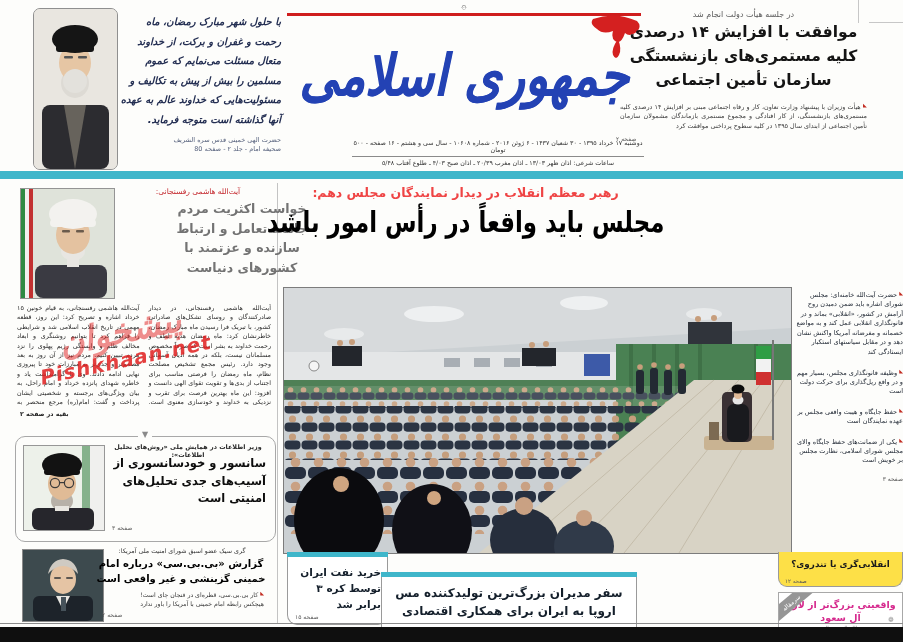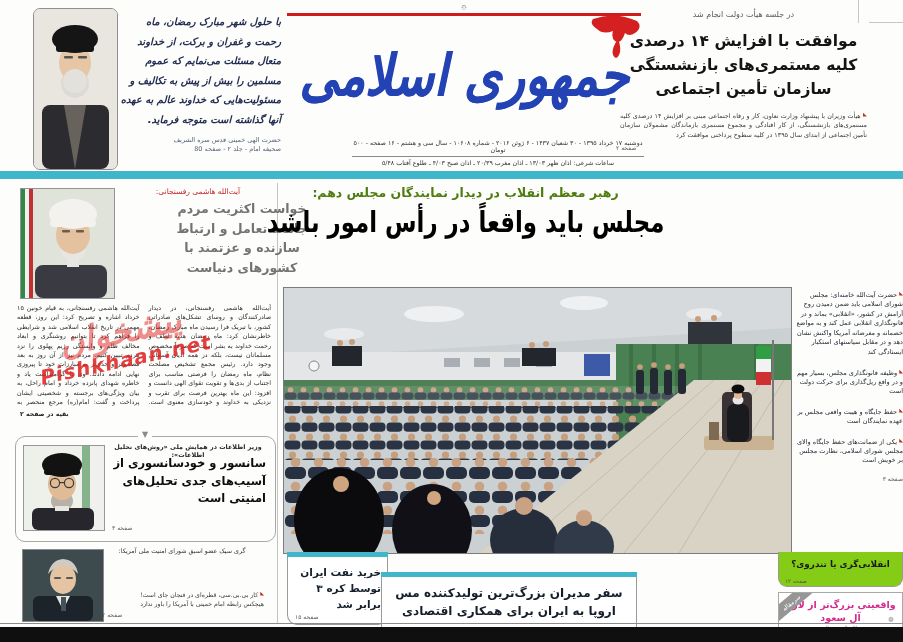--- a/index.html
+++ b/index.html
@@ -23,21 +23,21 @@
             line-height:96px;white-space:nowrap;transform:scaleY(1.18);transform-origin:top center;
             text-shadow:.6px 0 0 #2342b4;}
   .drip{left:585px;top:15px;width:60px;height:56px;}
   
   .datelines{left:352px;top:139px;width:292px;text-align:center;font-size:6.3px;color:#333;}
   .dl1{padding-bottom:2.5px;border-bottom:1px solid #8a8a8a;}
   .dl2{padding-top:2.5px;}
   
   .pension{left:616px;top:10px;width:255px;text-align:center;}
   .pn-kicker{font-size:8px;color:#5a5a5a;}
-  .pn-headline{margin-top:10px;font-size:15.5px;font-weight:bold;line-height:24px;color:#141414;}
+  .pn-headline{margin-top:1px;font-size:15.5px;font-weight:bold;line-height:24px;color:#141414;}
   .pn-body{margin:9px 4px 0;font-size:6.4px;line-height:9.8px;color:#3a3a3a;text-align:justify;}
   .pn-page{margin-top:3px;text-align:left;font-size:6px;color:#555;}
   .marker{color:#c22c22;font-size:5px;vertical-align:1.5px;}
   
   .teal{left:0;top:171px;width:903px;height:8px;background:#3fb6ca;}
   .vrule{left:277px;top:183px;width:1px;height:440px;background:#c3c3c3;}
   
   .raf-photo{left:20px;top:188px;width:93px;height:109px;border:1px solid #949494;overflow:hidden;background:#dfe3da;}
   .raf-kicker{left:118px;top:187px;width:160px;text-align:center;font-size:7.5px;font-weight:normal;color:#c3252b;}
   .raf-headline{left:116px;top:199px;width:164px;text-align:center;font-size:12.5px;font-weight:bold;line-height:19.5px;color:#737373;padding-left:44px;}
@@ -55,40 +55,40 @@
   .min-kicker{left:107px;top:443px;width:162px;text-align:center;font-size:6.4px;font-weight:bold;color:#2a2a2a;}
   .min-headline{left:110px;top:455px;width:156px;text-align:right;font-size:11.5px;font-weight:bold;line-height:17.5px;color:#0d0d0d;}
   .min-page{left:112px;top:524px;font-size:6px;color:#555;}
   
   .bbc-photo{left:22px;top:549px;width:80px;height:71px;border:1px solid #8a8a8a;overflow:hidden;background:#3d4a4e;}
   .bbc-kicker{left:98px;top:547px;width:168px;text-align:center;font-size:6.3px;color:#333;}
   .bbc-headline{left:92px;top:556px;width:178px;text-align:center;font-size:10px;font-weight:bold;line-height:15px;color:#000;}
   .bbc-points{left:100px;top:589px;width:164px;font-size:6.2px;line-height:9.2px;text-align:right;color:#3a3a3a;}
   .bbc-page{left:102px;top:611px;font-size:6px;color:#555;}
   
-  .lead-kicker{left:283px;top:185px;width:365px;text-align:center;font-size:12.5px;font-weight:bold;color:#4d7c0f;}
+  .lead-kicker{left:283px;top:185px;width:365px;text-align:center;font-size:12.5px;font-weight:bold;color:#ef4444;}
   .lead-headline{left:268px;top:206px;width:395px;text-align:center;font-size:22px;font-weight:bold;color:#000;
                  white-space:nowrap;transform:scale(1.04,1.32);transform-origin:center top;}
   .main-photo{left:283px;top:287px;width:507px;height:265px;border:1px solid #7c7c7c;overflow:hidden;background:#cbd0d3;}
   
   .points{left:793px;top:289px;width:110px;}
   .point{margin-bottom:9px;font-size:6.5px;line-height:9.6px;text-align:right;color:#1d2531;}
   .pts-page{margin-top:2px;font-size:6px;color:#555;text-align:right;}
   
   .tbox{position:absolute;border:1px solid #9a9a9a;border-top:none;border-radius:0 0 10px 10px;background:#fff;}
   .tbox .teal-top{position:absolute;left:-1px;right:-1px;top:0;height:5px;background:#3fb6ca;}
   .tbox .title{margin:12px 6px 0;text-align:center;font-weight:bold;color:#141f2b;}
   .tbox .pref{position:absolute;left:7px;bottom:4px;font-size:6px;color:#555;}
   .box-oil{left:287px;top:552px;width:99px;height:72px;}
   .box-oil .title{font-size:10.5px;line-height:16px;text-align:right;}
   .box-copper{left:381px;top:552px;width:254px;height:72px;margin-top:20px;}
   .box-copper .title{font-size:12px;line-height:18px;}
   .box-yemen{left:650px;top:552px;width:122px;height:72px;}
   .box-yemen .title{font-size:11.5px;line-height:17px;}
-  .qbox{left:778px;top:552px;width:123px;height:34px;border:1px solid #9a9a9a;border-top:none;border-radius:0 0 9px 9px;background:#84cc16;}
+  .qbox{left:778px;top:552px;width:123px;height:34px;border:1px solid #9a9a9a;border-top:none;border-radius:0 0 9px 9px;background:#fde047;}
   .qbox .title{margin-top:7px;text-align:center;font-size:8.8px;font-weight:bold;color:#1b1b1b;}
   .qbox .pref{position:absolute;left:6px;bottom:2px;font-size:5.5px;color:#555;}
   .edbox{left:778px;top:592px;width:123px;height:36px;border:1px solid #a8a8a8;background:#fff;overflow:hidden;}
   .ed-ribbon{position:absolute;left:-21px;top:3px;width:66px;height:13px;background:#969696;transform:rotate(-40deg);
              color:#fff;font-size:6px;text-align:center;line-height:13px;}
   .ed-title{margin-top:5px;text-align:center;font-size:9.5px;font-weight:bold;line-height:13px;color:#d62a8e;}
   .ed-bis{margin-top:1px;text-align:center;font-size:5.5px;color:#8a8a8a;}
   
   .brule{left:0;top:623px;width:903px;height:1px;background:#8c8c8c;}
   .blackbar{left:0;top:627px;width:903px;height:15px;background:#0f0f0f;}
@@ -207,20 +207,21 @@
       <rect x="10" y="46" width="60" height="25" rx="6" fill="#1d232a"></rect>
       <polygon points="33,46 40,60 47,46" fill="#e9e7e2"></polygon>
       <rect x="38" y="47" width="5" height="14" fill="#46525a"></rect>
       <ellipse cx="40" cy="29" rx="13" ry="15" fill="#e5c4a4"></ellipse>
       <path d="M25,24 Q28,10 40,9 Q53,10 55,24 Q48,16 40,16 Q32,16 25,24 Z" fill="#cfcac2"></path>
       <rect x="31" y="27" width="7" height="2" fill="#5c5650" rx="1"></rect>
       <rect x="43" y="27" width="7" height="2" fill="#5c5650" rx="1"></rect>
     </svg>
   </div>
   <div class="abs bbc-kicker rtl">گری سیک عضو اسبق شورای امنیت ملی آمریکا:</div>
+  <div class="abs bbc-headline rtl">گزارش «بی.بی.سی» درباره امام خمینی گزینشی و غیر واقعی است</div>
   <div class="abs bbc-points rtl">
     <div>
       <span class="marker">◣</span>
       <span>کار بی.بی.سی، قطره‌ای در فنجان چای است!</span>
     </div>
     <div>
       <span>هیچکس رابطه امام خمینی با آمریکا را باور ندارد</span>
     </div>
   </div>
   <div class="abs bbc-page rtl">صفحه ۲</div>
@@ -320,21 +321,21 @@
           <circle cx="57" cy="196" r="8" fill="#cfa580"></circle>
         <ellipse cx="148" cy="242" rx="40" ry="46" fill="#101016"></ellipse>
           <circle cx="150" cy="210" r="7" fill="#cfa580"></circle>
       </g>
     </svg>
   </div>
 
   <div class="abs points rtl">
     <div class="point">
       <span class="marker">◣</span>
-      <span>حضرت آیت‌الله خامنه‌ای: مجلس شورای اسلامی باید ضمن دمیدن روح آرامش در کشور، «انقلابی» بماند و در قانونگذاری انقلابی عمل کند و به مواضع خصمانه و مغرضانه آمریکا واکنش نشان دهد و در مقابل سیاستهای استکبار ایستادگی کند</span>
+      <span>حضرت آیت‌الله خامنه‌ای: مجلس شورای اشاره باید ضمن دمیدن روح آرامش در کشور، «انقلابی» بماند و در قانونگذاری انقلابی عمل کند و به مواضع خصمانه و مغرضانه آمریکا واکنش نشان دهد و در مقابل سیاستهای استکبار ایستادگی کند</span>
     </div>
     <div class="point">
       <span class="marker">◣</span>
       <span>وظیفه قانونگذاری مجلس، بسیار مهم و در واقع ریل‌گذاری برای حرکت دولت است</span>
     </div>
     <div class="point">
       <span class="marker">◣</span>
       <span>حفظ جایگاه و هیبت واقعی مجلس بر عهده نمایندگان است</span>
     </div>
     <div class="point">

